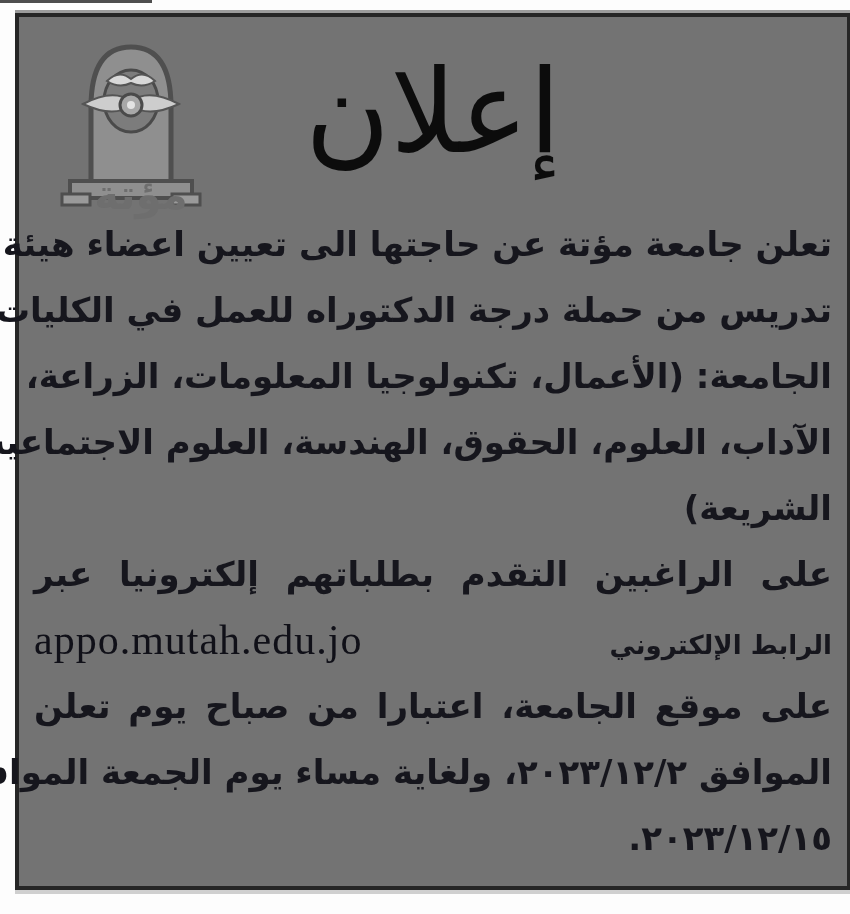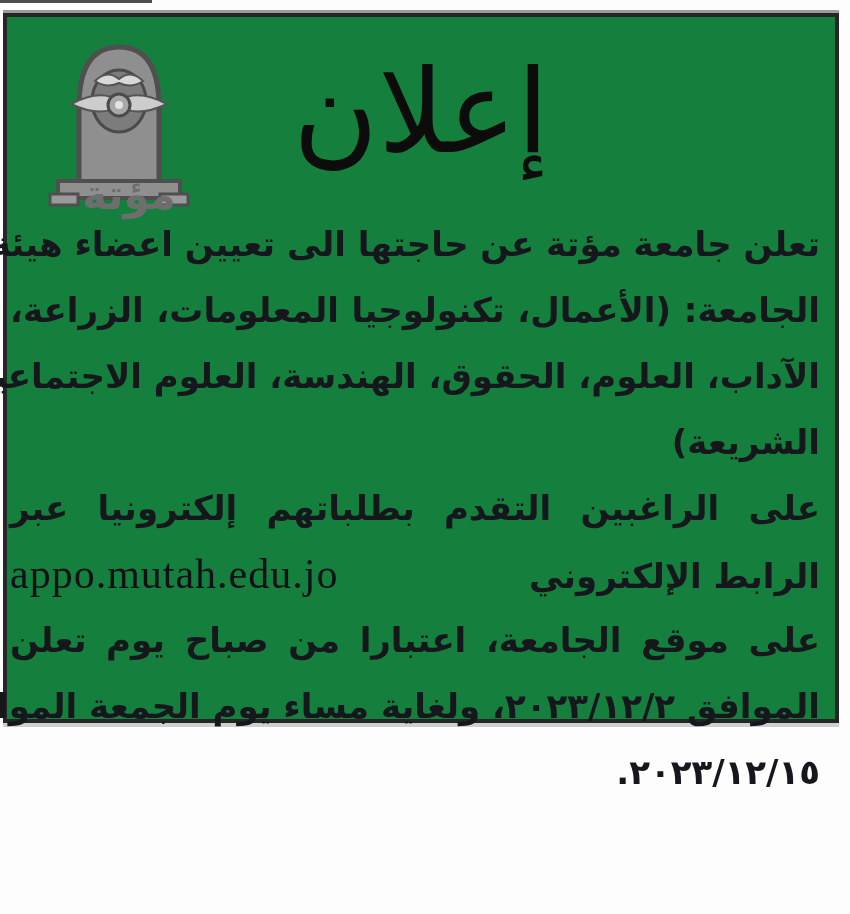--- a/index.html
+++ b/index.html
@@ -13,62 +13,62 @@
     width: 850px; height: 914px;
     background: #fdfdfd;
     overflow: hidden;
   }
   .scan-artifact {
     position: absolute; top: 0; left: 0;
     width: 152px; height: 3px;
     background: #4e4e4e;
   }
   .box {
-    position: absolute; left: 3px; top: 13px;
-    width: 836px; height: 710px;
+    position: absolute; left: 15px; top: 13px;
+    width: 836px; height: 877px;
     box-sizing: border-box;
     border: 4px solid #262626;
-    background: #15803d;
+    background: #737373;
     box-shadow: 0 -3px 0 #9c9c9c, 0 4px 0 #cfcfcf;
   }
   .header { position: relative; height: 190px; }
   .logo { position: absolute; left: 26px; top: 8px; }
   .title {
     direction: rtl;
     text-align: center;
     font-size: 116px;
     font-weight: normal;
     line-height: 190px;
     color: #0c0c0c;
     letter-spacing: -2px;
   }
   .body-text {
     direction: rtl;
-    padding: 4px 15px 0 3px;
+    padding: 4px 15px 0 15px;
     font-weight: bold;
     font-size: 34px;
     color: #16161d;
   }
   .line {
     height: 66px;
     line-height: 66px;
     white-space: nowrap;
   }
   .just {
     text-align: justify;
     text-align-last: justify;
     text-justify: inter-word;
   }
   .end { text-align: right; }
   .url-line {
     display: flex;
     justify-content: space-between;
     align-items: baseline;
   }
-  .url-label { font-size: 34px; }
+  .url-label { font-size: 26px; }
   .url {
     font-family: "Liberation Serif", "DejaVu Serif", serif;
     font-weight: normal;
     font-size: 42px;
     direction: ltr;
     unicode-bidi: embed;
     color: #101018;
     letter-spacing: 1px;
   }
 </style>
@@ -100,20 +100,21 @@
         </g>
 
         <text x="96" y="184" text-anchor="middle" font-family="DejaVu Sans, sans-serif" font-size="42" font-weight="bold" fill="#6e6e6e" direction="rtl">مؤتة</text>
       </svg>
 
       <div class="title">إعلان</div>
     </div>
 
     <div class="body-text">
       <div class="line just">تعلن جامعة مؤتة عن حاجتها الى تعيين اعضاء هيئة</div>
+      <div class="line just">تدريس من حملة درجة الدكتوراه للعمل في الكليات</div>
       <div class="line just">الجامعة: (الأعمال، تكنولوجيا المعلومات، الزراعة،</div>
       <div class="line just">الآداب، العلوم، الحقوق، الهندسة، العلوم الاجتماعية،</div>
       <div class="line end">الشريعة)</div>
       <div class="line just">على الراغبين التقدم بطلباتهم إلكترونيا عبر</div>
       <div class="line url-line">
         <span class="url-label">الرابط الإلكتروني</span>
         <span class="url">appo.mutah.edu.jo</span>
       </div>
       <div class="line just">على موقع الجامعة، اعتبارا من صباح يوم تعلن</div>
       <div class="line just">الموافق ٢٠٢٣/١٢/٢، ولغاية مساء يوم الجمعة الموافق</div>

